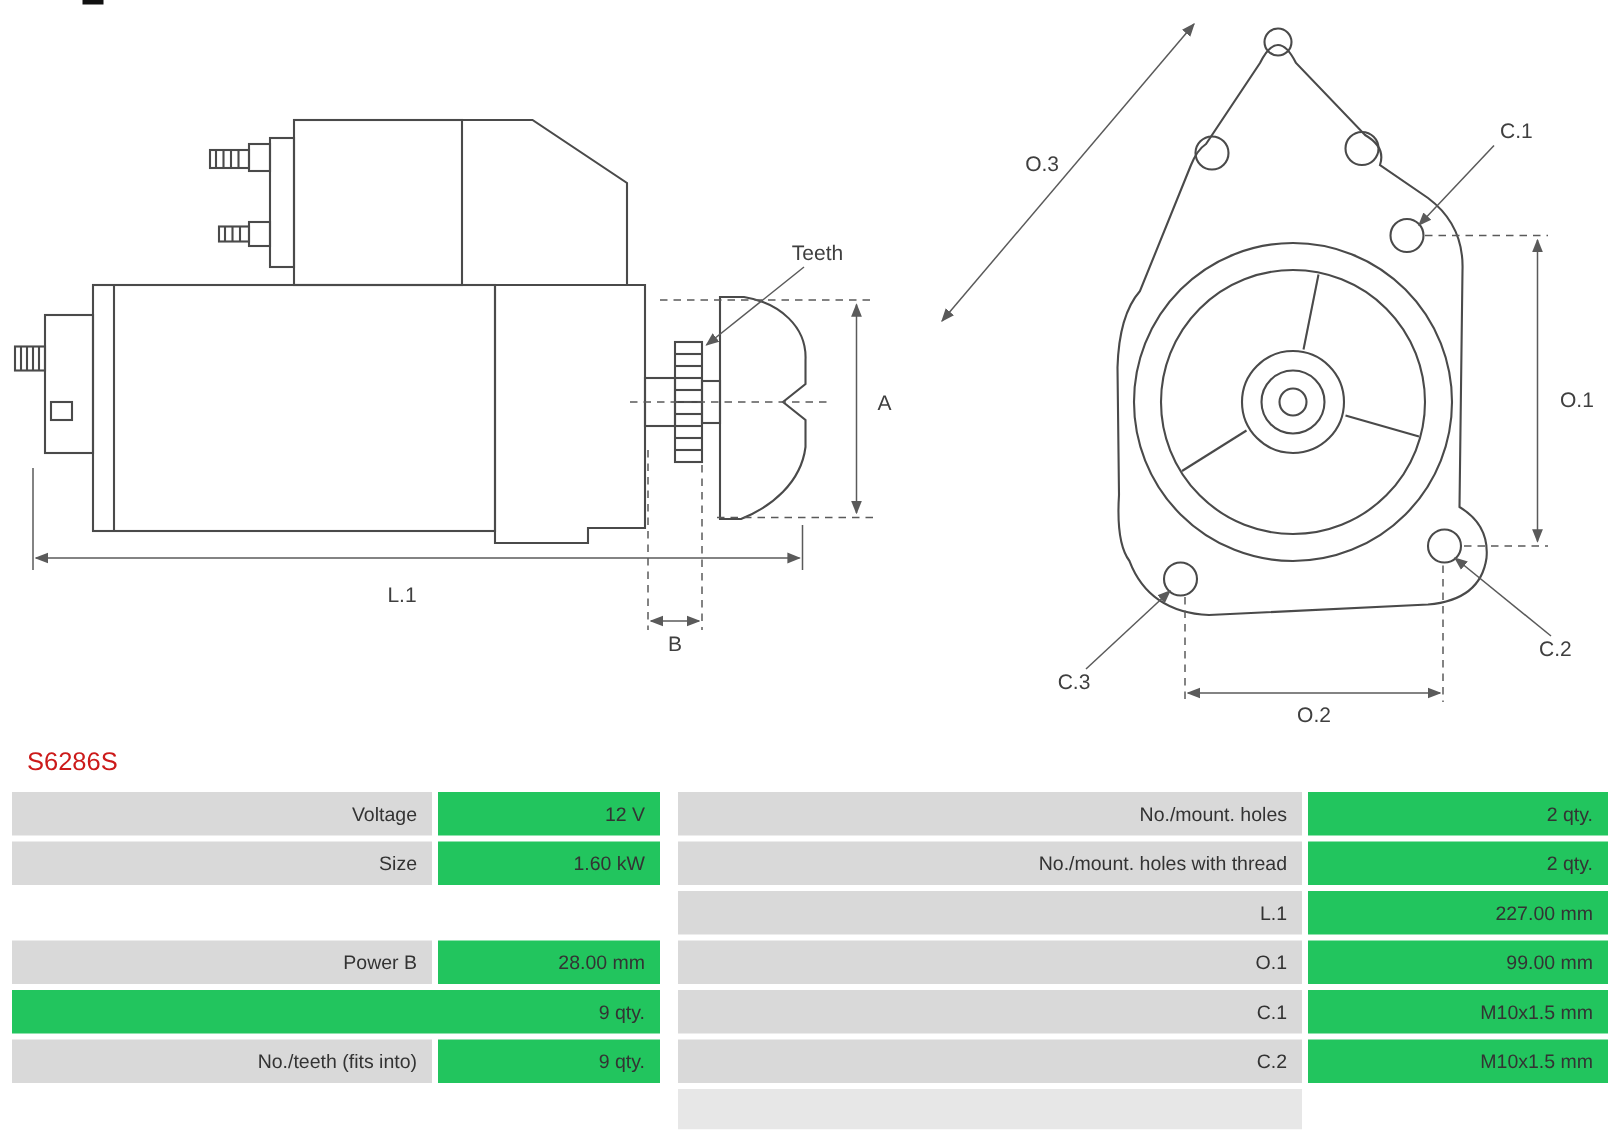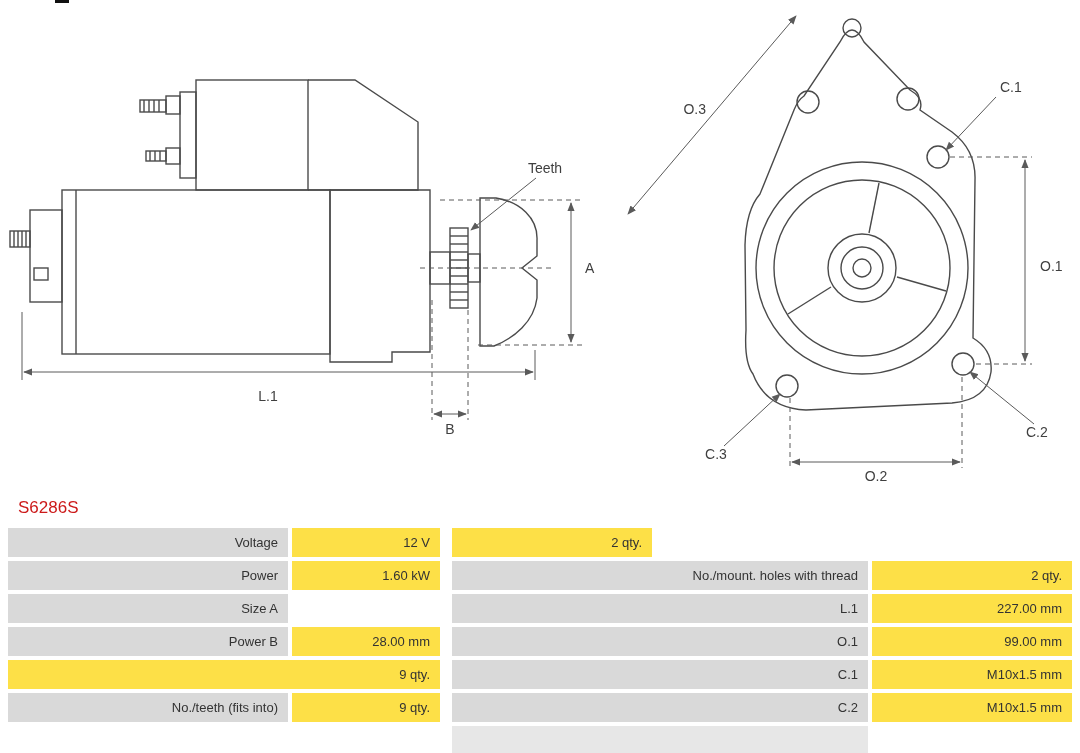--- a/index.html
+++ b/index.html
@@ -19,21 +19,21 @@
 
   
   .spec-table{display:flex;padding:0 8px;gap:12px;font-size:13px;color:#333;}
   .col{display:flex;flex-direction:column;gap:4px;}
   .col.left{width:432px;flex:0 0 auto;}
   .col.right{flex:1;}
   .row{display:flex;gap:4px;height:29px;flex:0 0 auto;}
   .cell{display:flex;align-items:center;justify-content:flex-end;
         padding-right:10px;box-sizing:border-box;white-space:nowrap;}
   .cell.label{background:#d9d9d9;}
-  .cell.value{background:#fde047;}
+  .cell.value{background:#22c55e;}
   .col.left .cell.label{width:280px;}
   .col.left .cell.value{flex:1;}
   .col.right .cell.label{flex:1;}
   .col.right .cell.value{width:200px;flex:0 0 auto;}
   .row.empty .cell.label{background:#e7e7e7;}
   .row.empty .cell.value{background:transparent;}
 </style>
 </head>
 <body>
 
@@ -163,41 +163,41 @@
 
   <div class="part-number">S6286S</div>
 
   <div class="spec-table">
     <div class="col left">
       <div class="row">
         <div class="cell label">Voltage</div>
         <div class="cell value">12 V</div>
       </div>
       <div class="row">
-        <div class="cell label">Power</div>
+        <div class="cell label">Size</div>
         <div class="cell value">1.60 kW</div>
       </div>
       <div class="row">
-        <div class="cell label">Size A</div>
       </div>
       <div class="row">
         <div class="cell label">Power B</div>
         <div class="cell value">28.00 mm</div>
       </div>
       <div class="row">
         <div class="cell value">9 qty.</div>
       </div>
       <div class="row">
         <div class="cell label">No./teeth (fits into)</div>
         <div class="cell value">9 qty.</div>
       </div>
     </div>
 
     <div class="col right">
       <div class="row">
+        <div class="cell label">No./mount. holes</div>
         <div class="cell value">2 qty.</div>
       </div>
       <div class="row">
         <div class="cell label">No./mount. holes with thread</div>
         <div class="cell value">2 qty.</div>
       </div>
       <div class="row">
         <div class="cell label">L.1</div>
         <div class="cell value">227.00 mm</div>
       </div>

